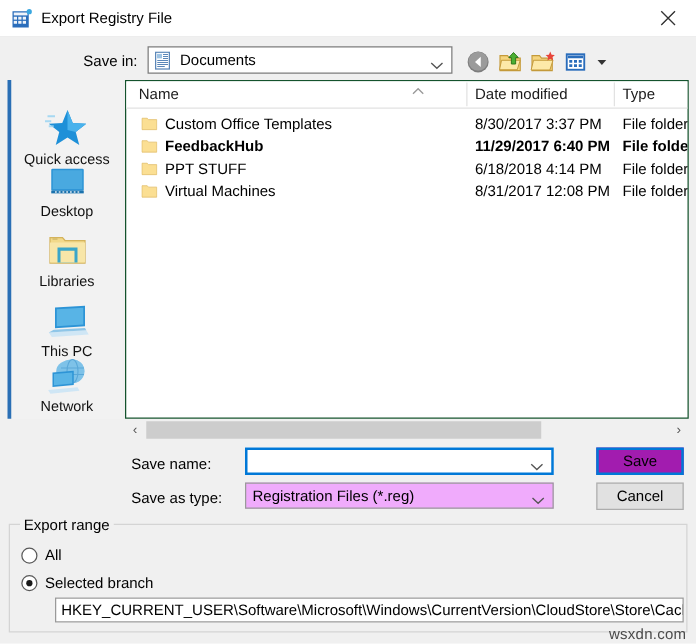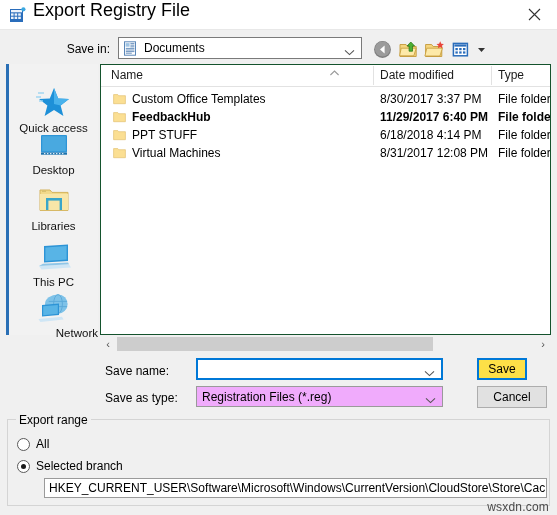--- a/index.html
+++ b/index.html
@@ -31,22 +31,22 @@
     border-bottom: 1px solid #e8e8e8;
     box-sizing: border-box;
   }
   #title-icon {
     position: absolute;
     left: 9px; top: 7px;
     width: 17px; height: 17px;
   }
   #title-text {
     position: absolute;
-    left: 33px; top: 0;
-    font-size: 18px;
+    left: 33px; top: 7px;
+    font-size: 12px;
     color: #000000;
     white-space: nowrap;
   }
   #close-button {
     position: absolute;
     right: 0px; top: 0px;
     width: 45px; height: 29px;
     display: flex;
     align-items: center;
     justify-content: center;
@@ -273,22 +273,22 @@
     position: absolute;
     left: 5px; top: 3px;
     font-size: 12px;
     color: #000;
   }
 
   
   #save-button {
     position: absolute;
     left: 477px; top: 358px;
-    width: 50px; height: 22px;
-    background: #fde047;
+    width: 70px; height: 22px;
+    background: #a21caf;
     border: 2px solid #0078d7;
     box-sizing: border-box;
     display: flex;
     align-items: center;
     justify-content: center;
     font-size: 12px;
     cursor: default;
   }
   #cancel-button {
     position: absolute;
@@ -525,21 +525,21 @@
         <svg width="38" height="34" viewBox="0 0 38 34">
           <path d="M9 6 L33 4.5 L33 21 L9 22.5 Z" fill="#2d94d6"></path>
           <path d="M10.4 7.4 L31.6 6.1 L31.6 19.6 L10.4 20.9 Z" fill="#58b4e6"></path>
           <path d="M4 26 L34 24.2 L36 27.5 L6.5 29.6 Z" fill="#cfe6f5"></path>
           <path d="M4 26 L34 24.2 L33 22.4 L8 23.8 Z" fill="#8fc6e8"></path>
         </svg>
       </div>
       <div class="pl-label">This PC</div>
     </div>
 
-    <div class="place" style="top:225px;text-align:right;">
+    <div class="place" style="top:218px;">
       <div class="pl-icon">
         <svg width="38" height="34" viewBox="0 0 38 34">
           <circle cx="23" cy="13" r="9.5" fill="#9fd2ef"></circle>
           <path d="M23 3.5 a9.5 9.5 0 0 1 0 19 a13 9.5 0 0 1 0 -19 Z" fill="#7ec2e8"></path>
           <g stroke="#5aa8d8" stroke-width="0.9" fill="none">
             <ellipse cx="23" cy="13" rx="4.4" ry="9.4"></ellipse>
             <path d="M13.8 10.4 h18.4"></path>
               <path d="M13.8 15.6 h18.4"></path>
           </g>
           <path d="M7 14 L24 12.6 L24 24 L7 25.6 Z" fill="#2d94d6"></path>

